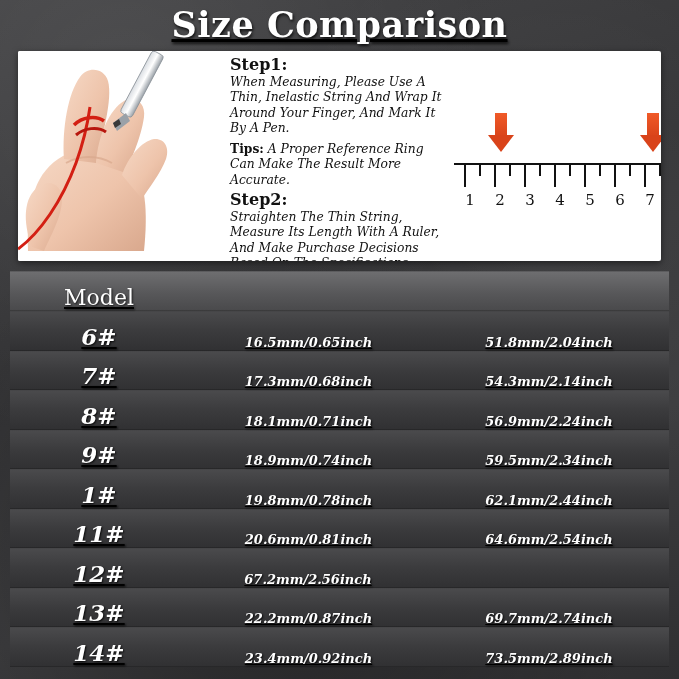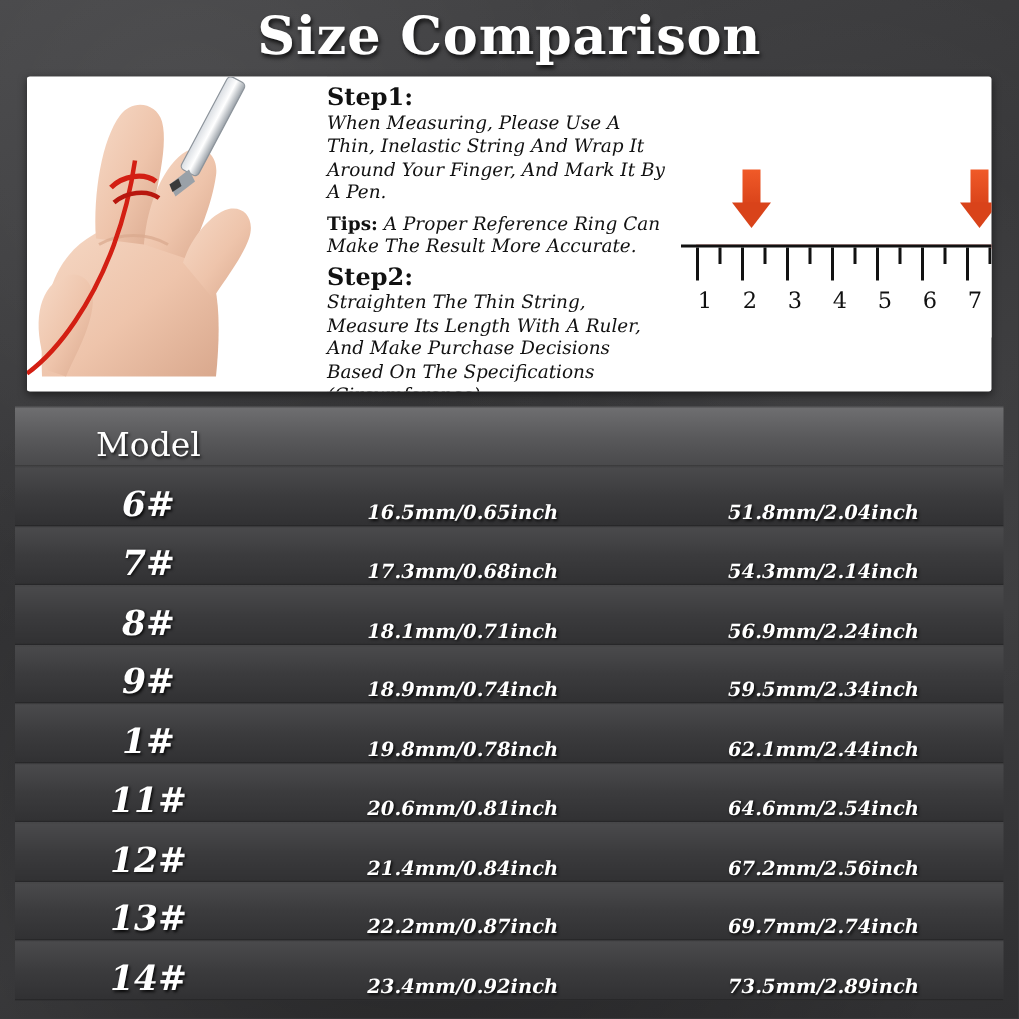--- a/index.html
+++ b/index.html
@@ -13,21 +13,21 @@
   
   .bg-texture{
     position:absolute;inset:0;
     background:
       radial-gradient(circle at 18% 12%, rgba(255,255,255,0.07), transparent 45%),
       radial-gradient(circle at 82% 30%, rgba(255,255,255,0.05), transparent 40%),
       radial-gradient(circle at 40% 80%, rgba(0,0,0,0.35), transparent 55%),
       linear-gradient(160deg,#434345 0%,#343436 40%,#3d3d3f 70%,#2f2f31 100%);
     z-index:0;
   }
-  .page{position:relative;z-index:1;width:679px;height:514px;}
+  .page{position:relative;z-index:1;width:679px;height:514px;text-decoration:underline;}
 
   
   .title{
     text-align:center;
     font-family:"DejaVu Serif", serif;
     font-weight:bold;
     font-size:35px;
     letter-spacing:0.5px;
     color:#ffffff;
     padding-top:4px;
@@ -56,21 +56,21 @@
     line-height:15.5px;
     color:#111;
   }
   .step-label{
     font-weight:bold;
     font-size:16px;
     font-style:normal;
     font-family:"DejaVu Serif", serif;
   }
   .tips-label{font-weight:bold;font-style:normal;}
-  .para{margin:0 0 0 0;}
+  .para{margin:0 0 0 12px;}
   .para2{margin-top:4px;}
 
   .ruler-area{
     position:absolute;left:436px;top:0;width:243px;height:210px;
   }
   .arrow{
     position:absolute;width:26px;height:40px;
   }
   .arrow .stem{
     position:absolute;left:7px;top:0;width:12px;height:24px;
@@ -275,21 +275,20 @@
       <div class="c-dia cell">19.8mm/0.78inch</div>
       <div class="c-circ cell">62.1mm/2.44inch</div>
     </div>
     <div class="row">
       <div class="c-model cell model">11#</div>
       <div class="c-dia cell">20.6mm/0.81inch</div>
       <div class="c-circ cell">64.6mm/2.54inch</div>
     </div>
     <div class="row">
       <div class="c-model cell model">12#</div>
-      <div class="c-dia cell">21.4mm/0.84inch</div>
       <div class="c-circ cell">67.2mm/2.56inch</div>
     </div>
     <div class="row">
       <div class="c-model cell model">13#</div>
       <div class="c-dia cell">22.2mm/0.87inch</div>
       <div class="c-circ cell">69.7mm/2.74inch</div>
     </div>
     <div class="row">
       <div class="c-model cell model">14#</div>
       <div class="c-dia cell">23.4mm/0.92inch</div>

